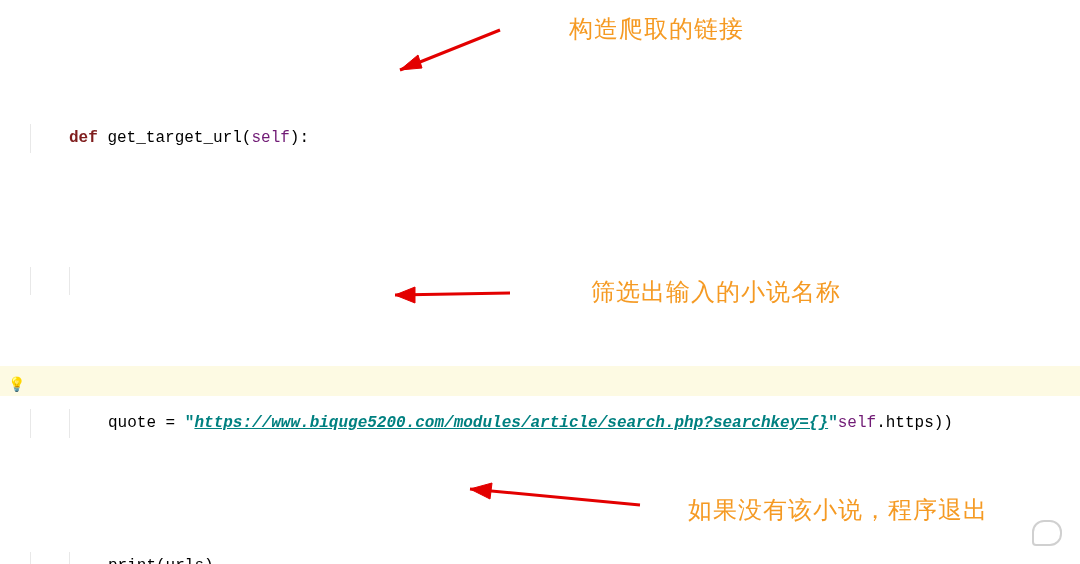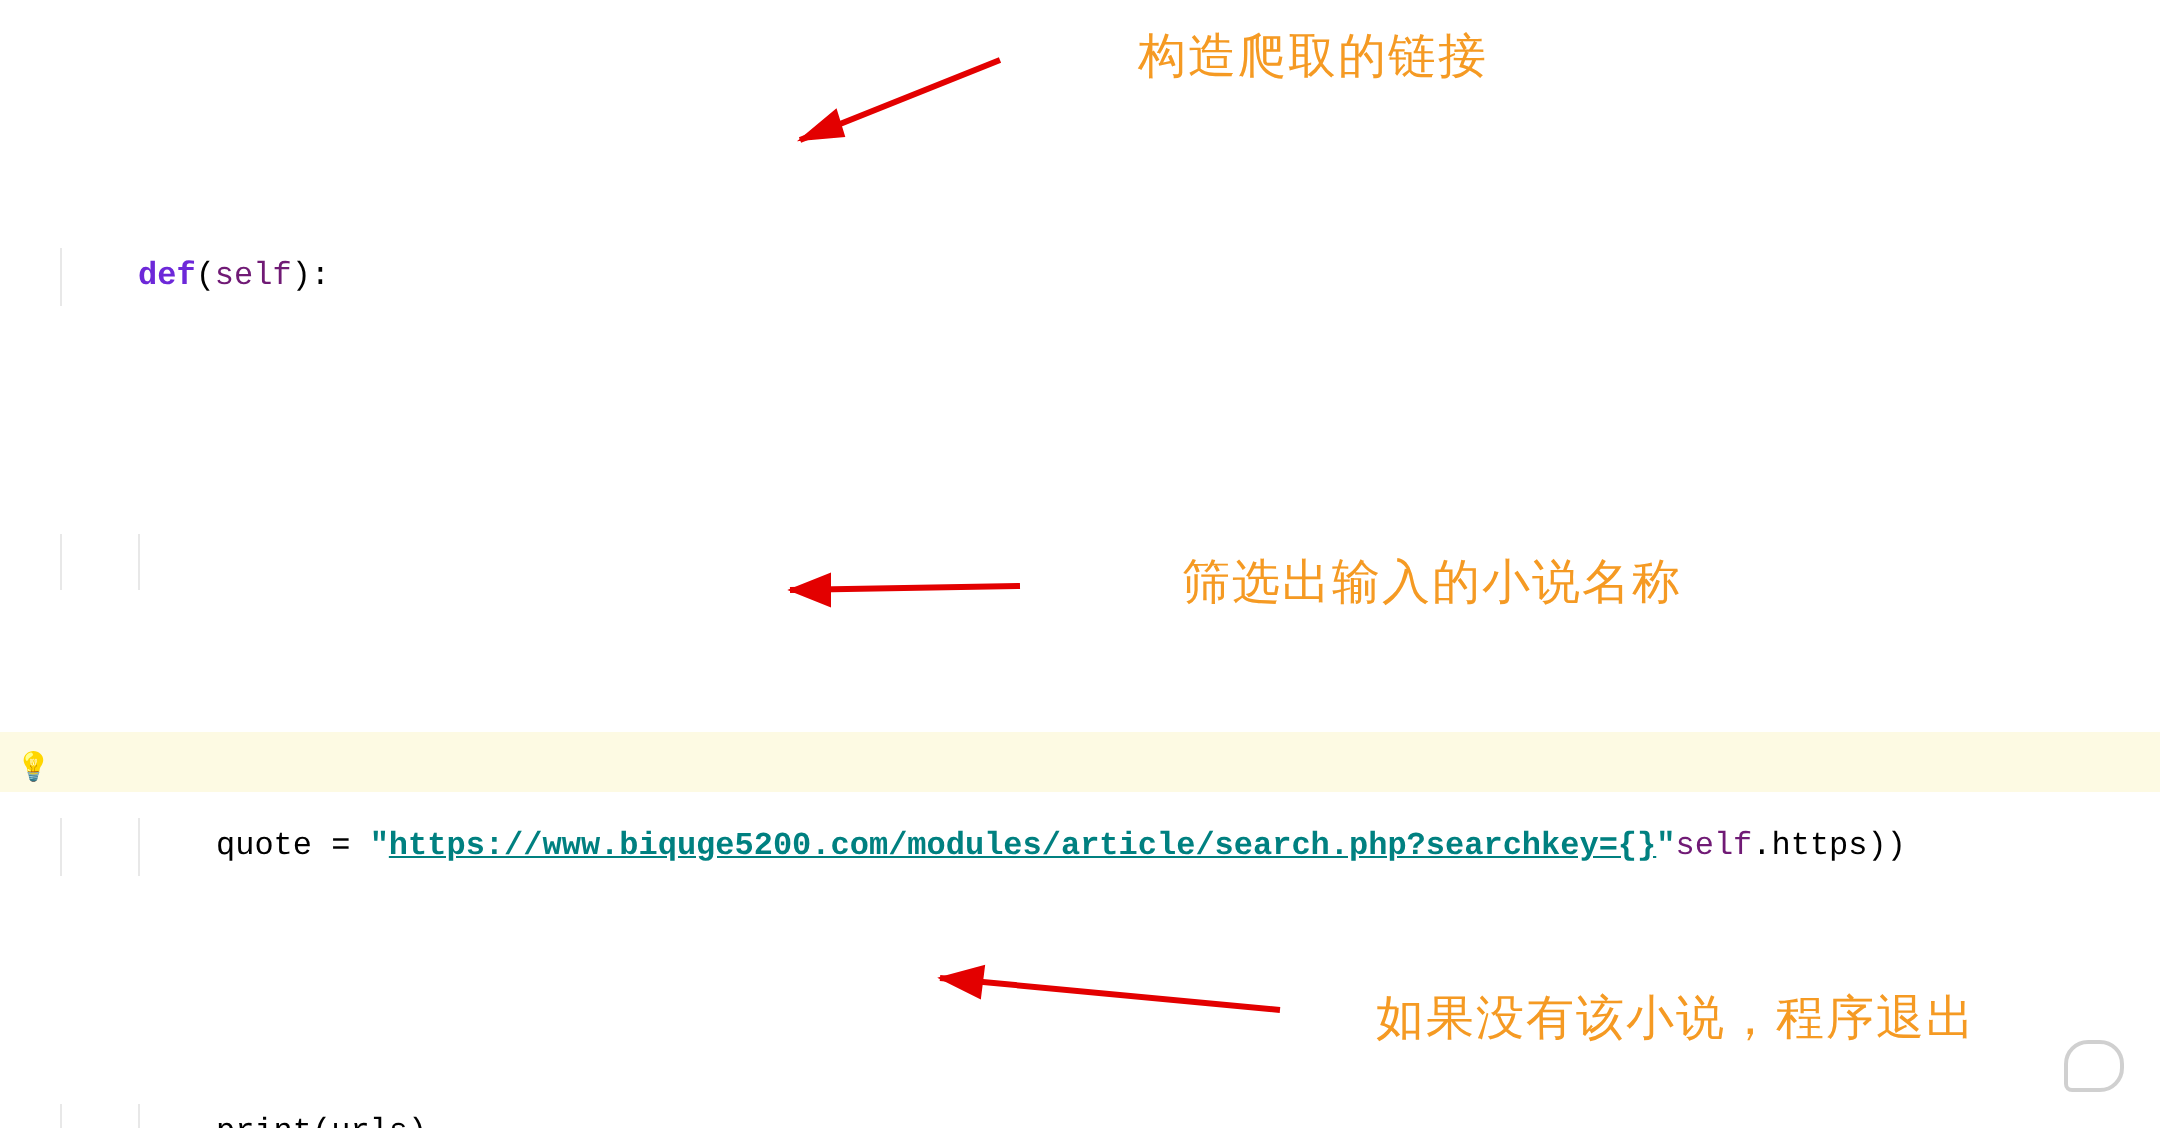--- a/index.html
+++ b/index.html
@@ -21,26 +21,26 @@
     width: 1040px;
     white-space: pre;
   }
   .indent {
     display: inline-block;
     width: 38px;
     border-left: 1px solid #e8e8e8;
     height: 28.5px;
     vertical-align: top;
   }
-  .kw { color: #6d28d9; font-weight: bold; }
+  .kw { color: #7f1d1d; font-weight: bold; }
   .fn { color: #000000; }
   .param { color: #701a75; }
   .p  { color: #000000; }
   .str { color: #008080; font-weight: bold; }
-  .strlink { color: #008080; font-weight: bold; text-decoration: underline; } 
+  .strlink { color: #008080; font-weight: bold; text-decoration: underline; font-style: italic;} 
   .line { height: 28.5px; display:flex; align-items:flex-start;}
   .line > span { white-space: pre; }
   .highlight-row {
     position: absolute;
     left: 0;
     top: 366px;
     width: 1080px;
     height: 30px;
     background: #fdfae3;
     z-index: 0;
@@ -97,21 +97,21 @@
 </head>
 <body>
 
 <div class="highlight-row"></div>
 <div class="bulb">💡</div>
 
 <div class="editor">
 
   
   <div class="line">
-    <span class="indent"></span><span class="kw">def</span><span class="p">(</span><span class="param">self</span><span class="p">):</span>
+    <span class="indent"></span><span class="kw">def</span><span class="fn"> get_target_url</span><span class="p">(</span><span class="param">self</span><span class="p">):</span>
   </div>
 
   
   <div class="line">
     <span class="indent"></span><span class="indent"></span>
   </div>
 
   
   <div class="line">
     <span class="indent"></span><span class="indent"></span><span class="p">quote = </span><span class="str">"</span><span class="strlink">https://www.biquge5200.com/modules/article/search.php?searchkey={}</span><span class="str">"</span><span class="param">self</span><span class="p">.https))</span>

